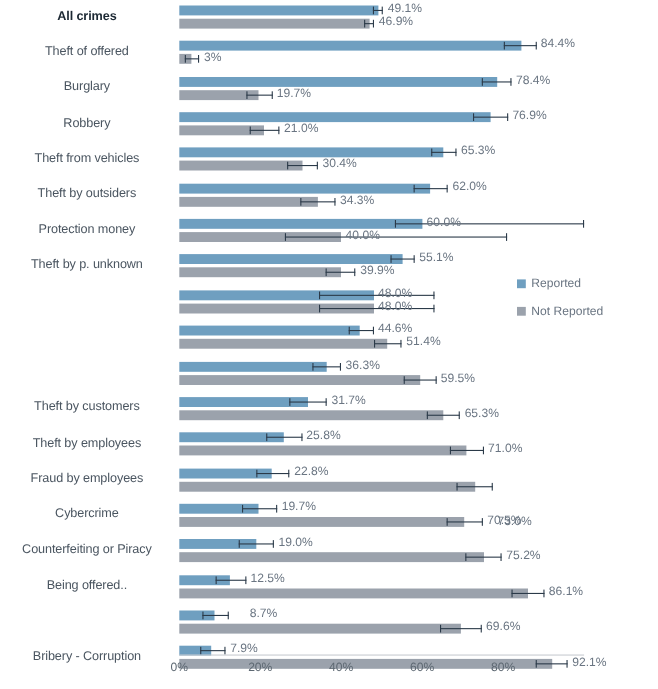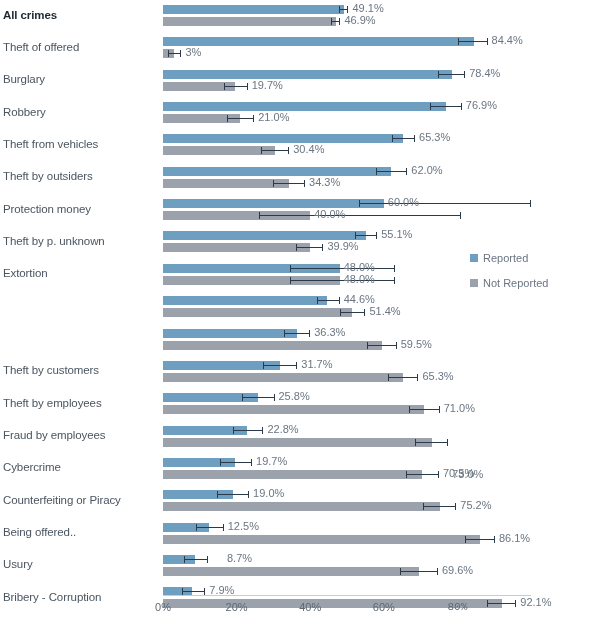--- a/index.html
+++ b/index.html
@@ -20,21 +20,21 @@
     left: 0; top: 0;
     width: 598px;
     height: 626px;
   }
 
   
   .cat-label {
     position: absolute;
     right: 0;
     width: 152px;
-    text-align: left;
+    text-align: center;
     font-size: 11.5px;
     color: #4a5560;
     white-space: nowrap;
     letter-spacing: -0.1px;
   }
   .cat-label.bold {
     font-weight: bold;
     color: #1c2833;
   }
   .label-col {
@@ -137,28 +137,26 @@
 <div id="chart-root">
   <div class="label-col">
       <div class="cat-label bold" style="top: 8.5px;">All crimes</div>
       <div class="cat-label" style="top: 40.85px;">Theft of offered</div>
       <div class="cat-label" style="top: 73.2px;">Burglary</div>
       <div class="cat-label" style="top: 105.55px;">Robbery</div>
       <div class="cat-label" style="top: 137.9px;">Theft from vehicles</div>
       <div class="cat-label" style="top: 170.25px;">Theft by outsiders</div>
       <div class="cat-label" style="top: 202.6px;">Protection money</div>
       <div class="cat-label" style="top: 234.95px;">Theft by p. unknown</div>
-      <div class="cat-label" style="top: 267.3px;">Extortion</div>
       <div class="cat-label" style="top: 364.35px;">Theft by customers</div>
       <div class="cat-label" style="top: 396.7px;">Theft by employees</div>
       <div class="cat-label" style="top: 429.05px;">Fraud by employees</div>
       <div class="cat-label" style="top: 461.4px;">Cybercrime</div>
       <div class="cat-label" style="top: 493.75px;">Counterfeiting or Piracy</div>
       <div class="cat-label" style="top: 526.1px;">Being offered..</div>
-      <div class="cat-label" style="top: 558.45px;">Usury</div>
       <div class="cat-label" style="top: 590.8px;">Bribery - Corruption</div>
     </div>
   <div class="plot">
       <div class="bar reported" style="left: 0px; top: 5px; width: 180.688px; background: rgb(111, 159, 192);"></div>
       <div class="errbar" style="left: 175.904px; top: 5px; width: 9.568px;">
         <div class="line"></div>
         <div class="cap left"></div>
         <div class="cap right"></div>
       </div>
       <div class="val-label" style="left: 189.472px; top: 4px;">49.1%</div>
@@ -430,15 +428,15 @@
       </div>
       <div class="legend-row">
         <span class="legend-swatch notreported" style="background: rgb(155, 162, 172);"></span>
         <span>Not Reported</span>
       </div>
     </div>
 <div class="tick-label" style="left: 163px;">0%</div>
     <div class="tick-label" style="left: 236.6px;">20%</div>
     <div class="tick-label" style="left: 310.2px;">40%</div>
     <div class="tick-label" style="left: 383.8px;">60%</div>
-    <div class="tick-label" style="left: 457.4px; font-family: Liberation Mono, monospace;">80%</div>
+    <div class="tick-label" style="left: 457.4px;">80%</div>
     <div class="tick-label" style="left: 531px; margin-top: 47px;">100%</div>
   </div>
 
 </body></html>

